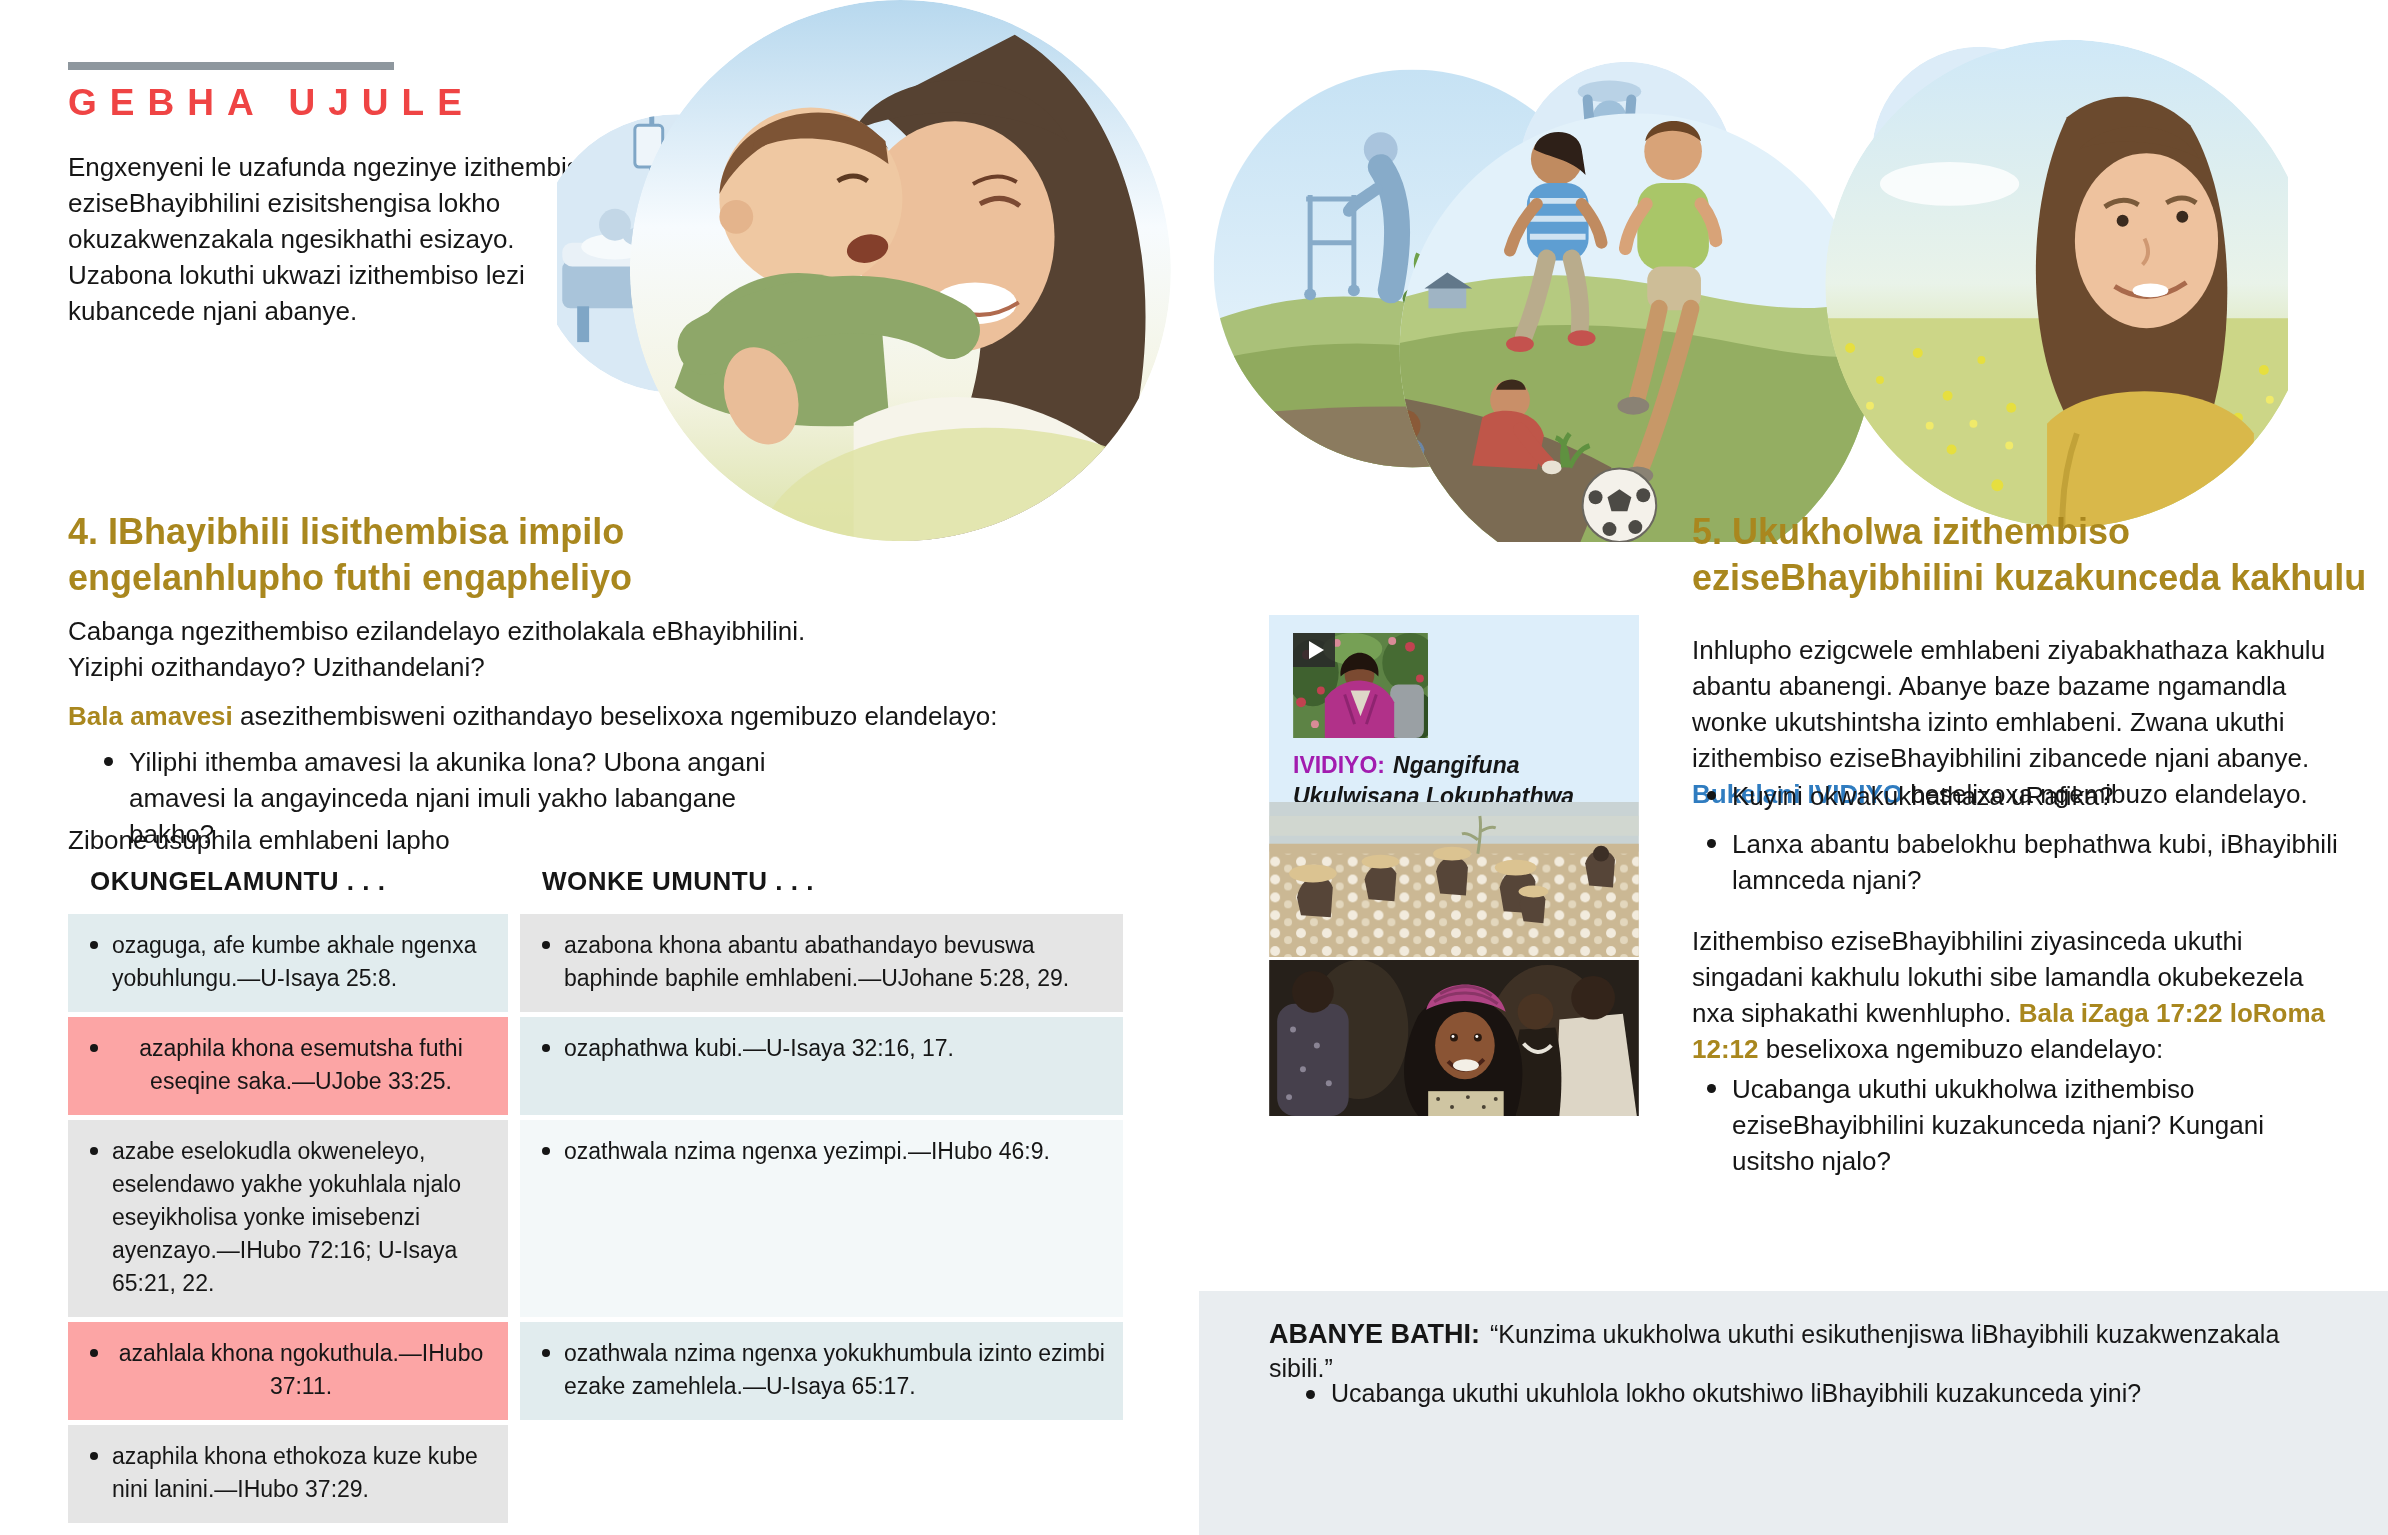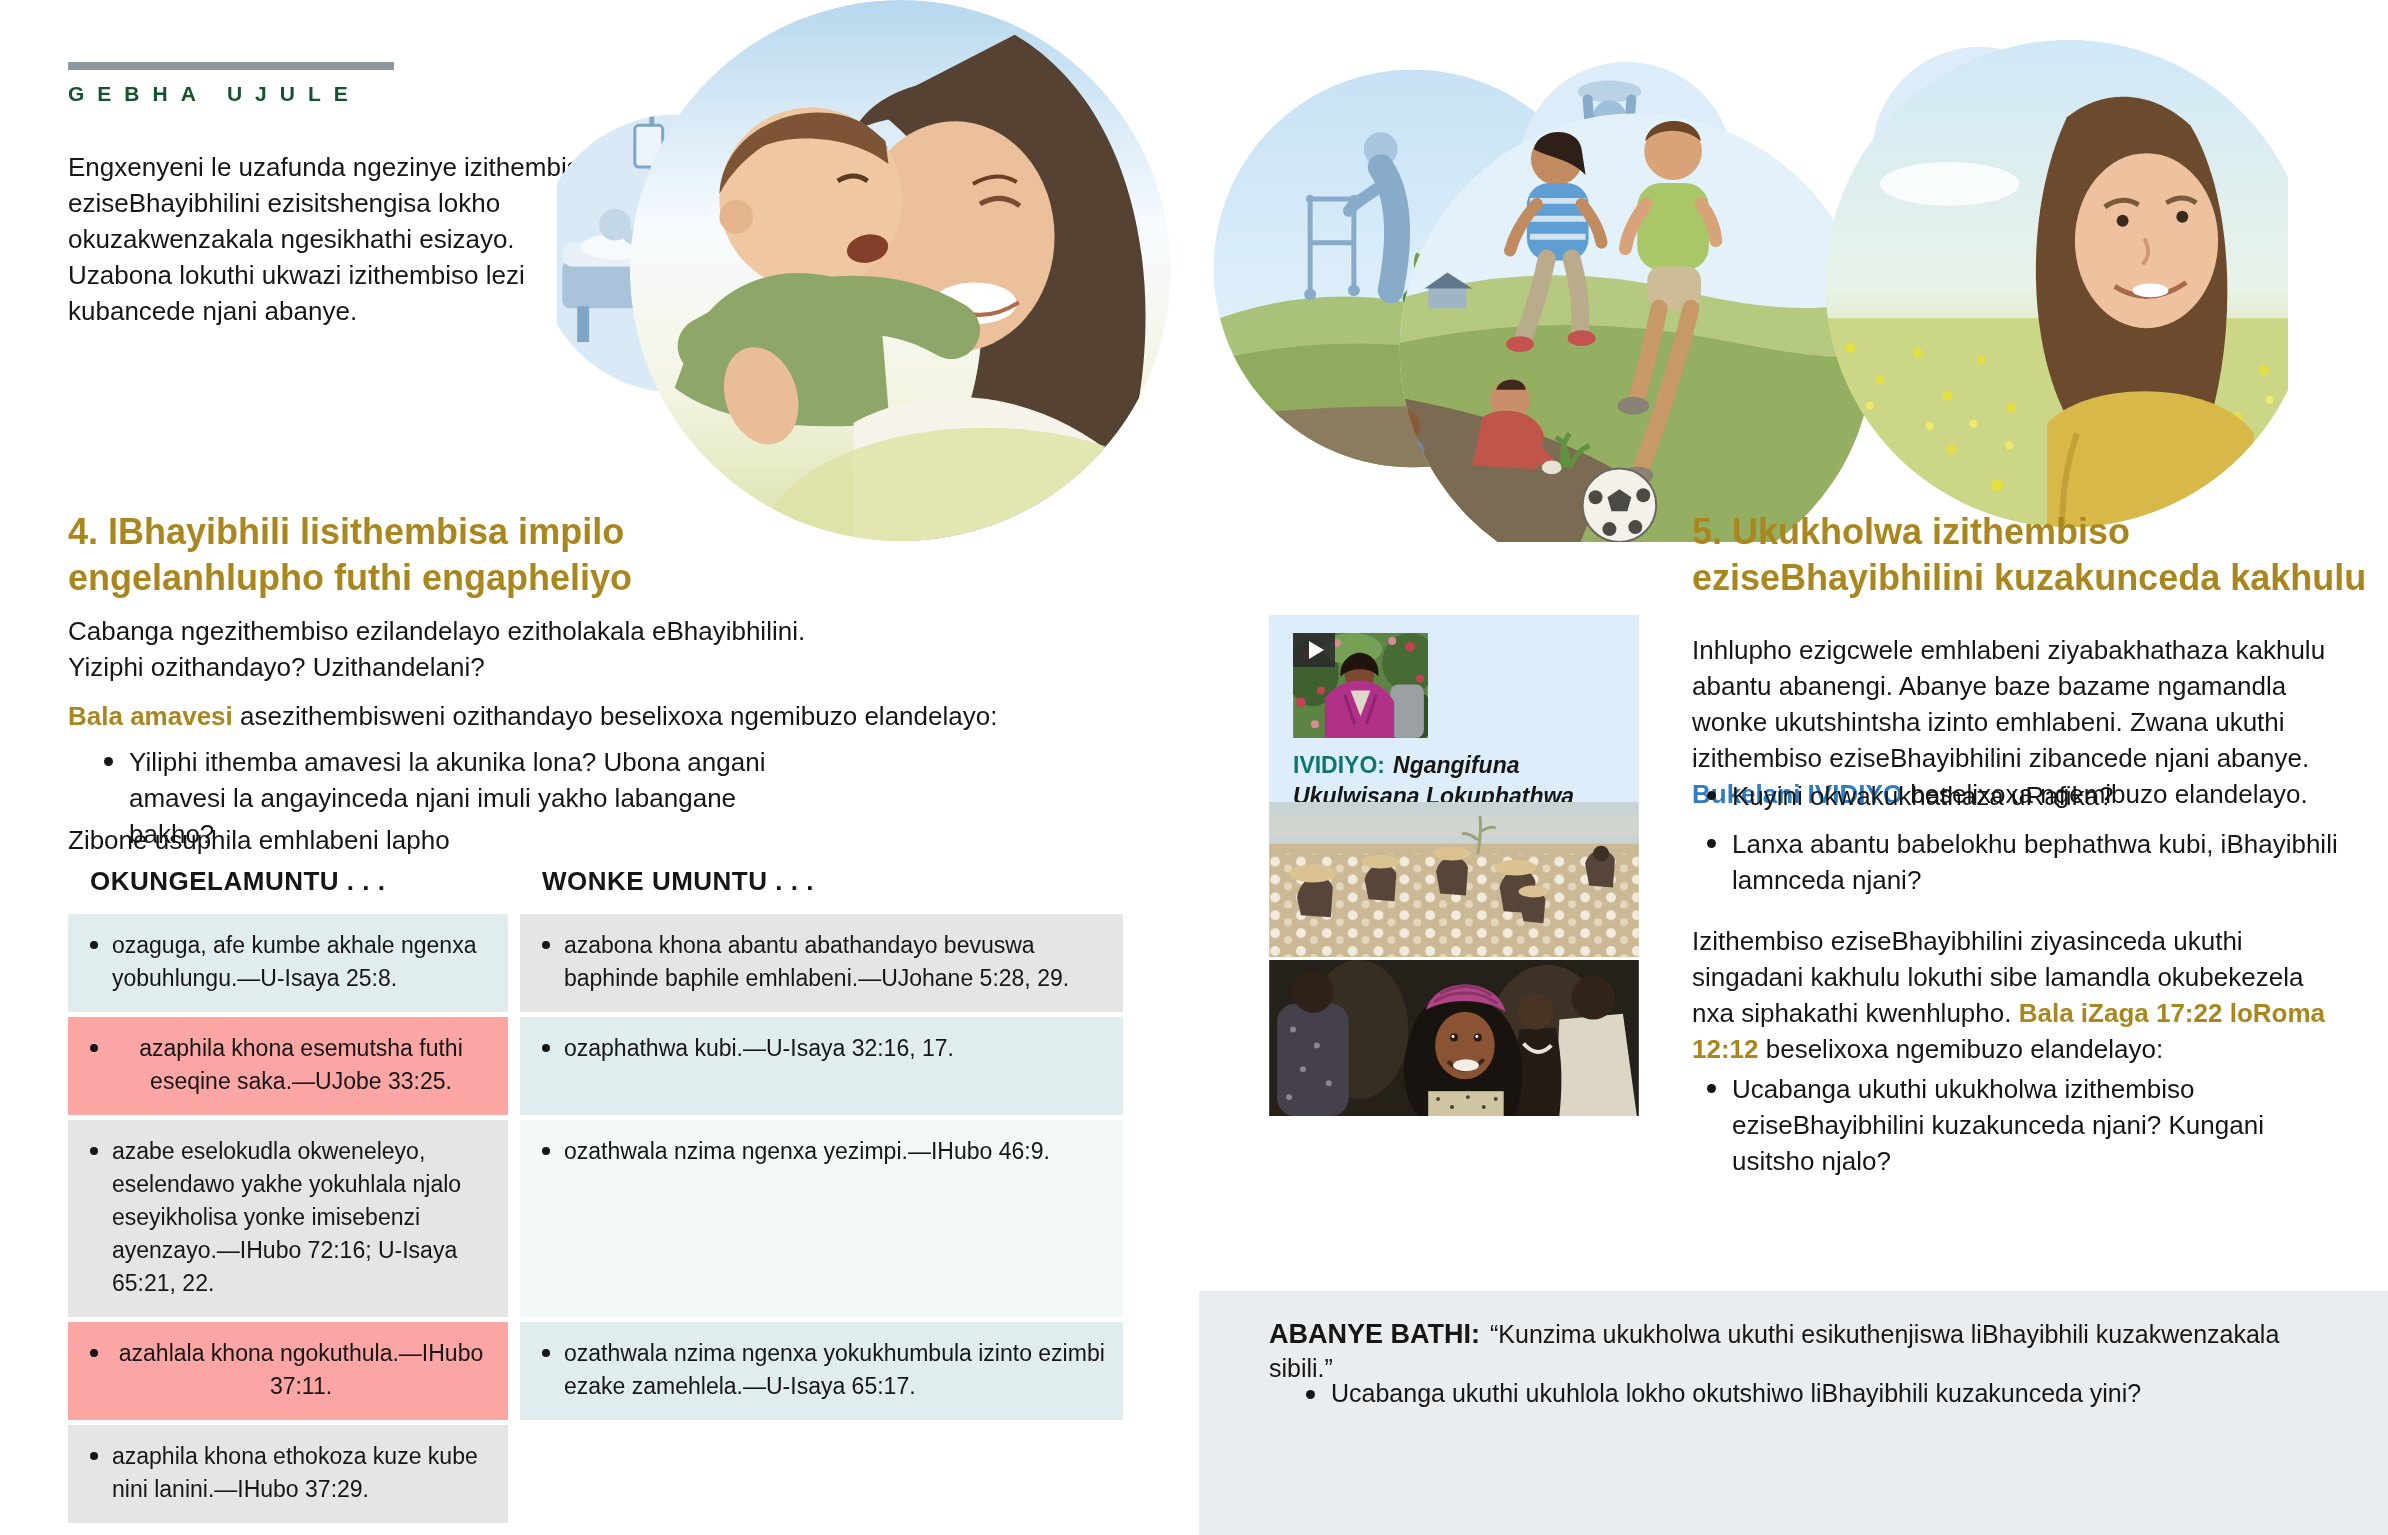--- a/index.html
+++ b/index.html
@@ -3,21 +3,21 @@
 <meta charset="utf-8">
 <style>
   html,body{margin:0;padding:0;}
   body{
     width:2388px;height:1535px;position:relative;overflow:hidden;
     background:#ffffff;color:#161616;
     font-family:"Liberation Sans", sans-serif;
   }
   
   .kicker-bar{position:absolute;left:68px;top:62px;width:326px;height:8px;background:#8e979e;}
-  .kicker{position:absolute;left:68px;top:82px;font-size:21px;font-weight:bold;letter-spacing:13px;color:#14532d;white-space:nowrap;}
+  .kicker{position:absolute;left:68px;top:82px;font-size:37px;font-weight:bold;letter-spacing:13px;color:#ef4444;white-space:nowrap;}
   .intro{position:absolute;left:68px;top:149px;width:545px;font-size:29px;line-height:39px;}
 
   
   .hero{position:absolute;left:557px;top:0;width:1731px;height:542px;}
   .hero svg{display:block;width:100%;height:100%;}
   .link-gold{color:#a9871e;font-weight:bold;cursor:pointer;}
   .link-blue{color:#2f7cc0;font-weight:bold;cursor:pointer;}
   h2.sec{position:absolute;margin:0;font-size:36px;line-height:46px;font-weight:bold;color:#a9871e;}
   .body-text{font-size:26px;line-height:36px;}
   .bullet-item{display:flex;margin-bottom:12px;}
@@ -42,21 +42,21 @@
   .c1a{background:#e1ecee;} .c1b{background:#f3f8f9;}
   .c2a{background:#e5e5e5;} .c2b{background:#fca5a5;text-align:center;}
 
   
   .video-card{position:absolute;left:1269px;top:615px;width:370px;height:187px;background:#ddeefa;}
   .thumb{position:absolute;left:24px;top:18px;width:135px;height:105px;overflow:hidden;cursor:pointer;}
   .thumb svg{display:block;width:100%;height:100%;}
   .play{position:absolute;left:0;top:0;width:42px;height:34px;background:rgba(42,42,42,0.88);display:flex;align-items:center;justify-content:center;}
   .tri{width:0;height:0;border-left:15px solid #ffffff;border-top:9px solid transparent;border-bottom:9px solid transparent;margin-left:4px;}
   .video-caption{position:absolute;left:24px;top:135px;width:330px;margin:0;font-size:23px;line-height:31px;font-weight:bold;}
-  .v-label{color:#0f766e;margin-right:8px;cursor:pointer;}
+  .v-label{color:#a21caf;margin-right:8px;cursor:pointer;}
   .v-title{font-style:italic;margin-right:8px;}
   .photo{position:absolute;left:1269px;width:370px;overflow:hidden;}
   .photo svg{display:block;width:100%;height:100%;}
   .photo1{top:802px;height:155px;}
   .photo2{top:960px;height:156px;}
 
   
   .s5-heading{left:1692px;top:509px;width:677px;}
   .s5-para1{position:absolute;left:1692px;top:632px;width:649px;}
   .s5-bullets{position:absolute;left:1703px;top:778px;width:637px;}

